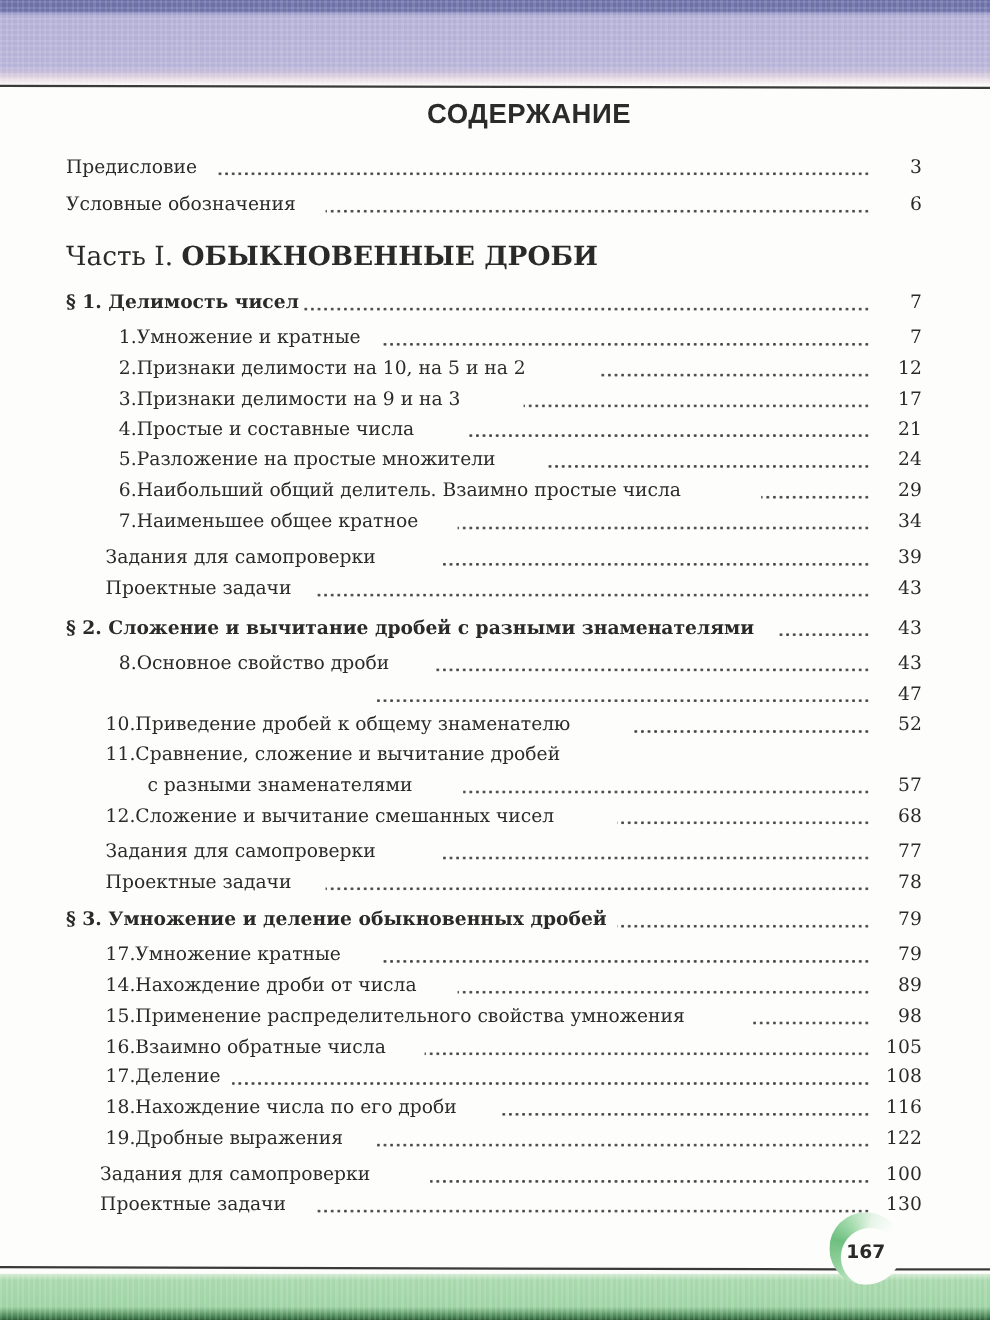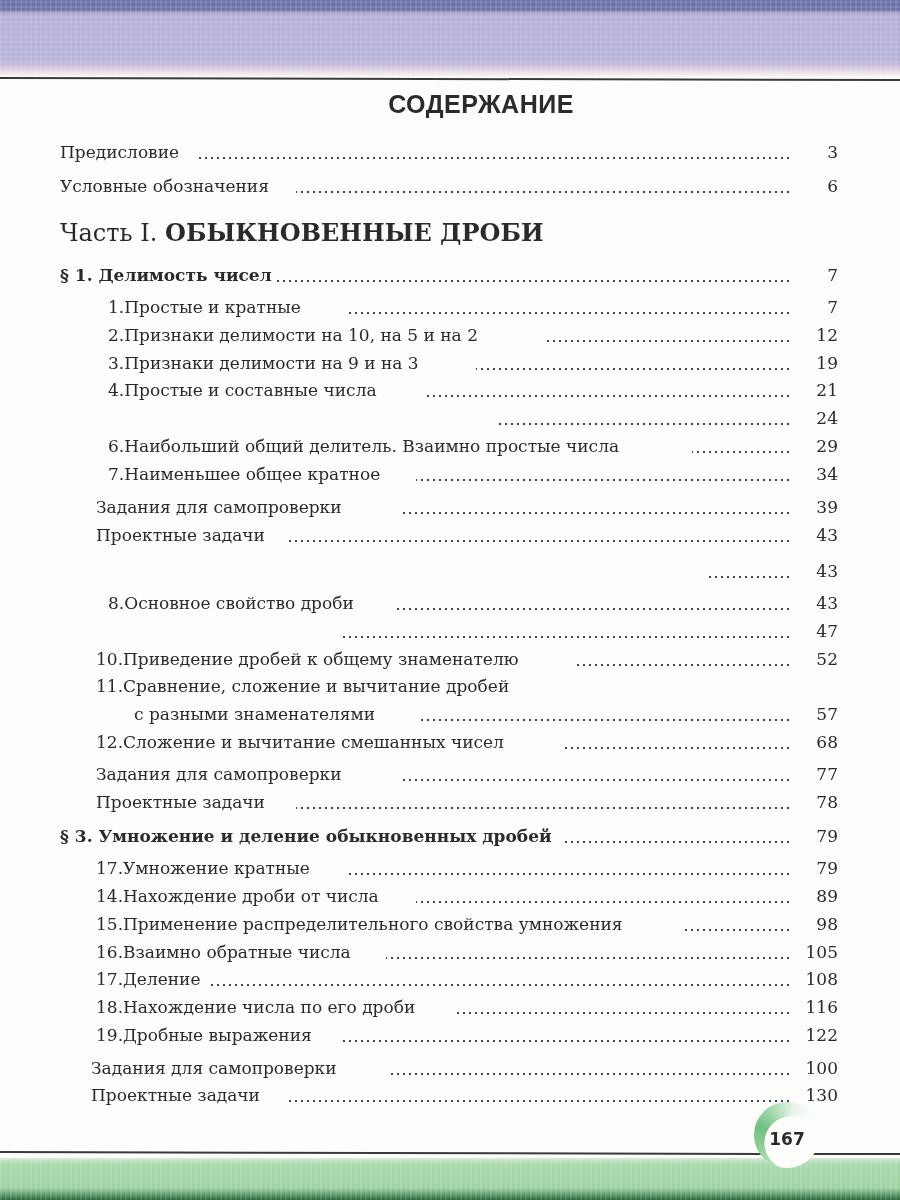--- a/index.html
+++ b/index.html
@@ -98,40 +98,41 @@
       <b>ОБЫКНОВЕННЫЕ ДРОБИ</b>
     </span>
   </div>
 
   <div class="row bold" style="top:262px">
     <span class="label" style="left:44px">§ 1. Делимость чисел</span>
     <span class="leader" style="left:255px"></span>
     <span class="page">7</span>
   </div>
   <div class="row" style="top:294px">
-    <span class="label" style="left:92px"><span class="num">1.</span><span>Простые и кратные</span></span>
+    <span class="label" style="left:92px"><span class="num">1.</span><span>Умножение и кратные</span></span>
     <span class="leader" style="left:330px"></span>
     <span class="page">7</span>
   </div>
   <div class="row" style="top:322px">
     <span class="label" style="left:92px"><span class="num">2.</span><span>Признаки делимости на 10, на 5 и на 2</span></span>
     <span class="leader" style="left:530px"></span>
     <span class="page">12</span>
   </div>
   <div class="row" style="top:350px">
     <span class="label" style="left:92px"><span class="num">3.</span><span>Признаки делимости на 9 и на 3</span></span>
     <span class="leader" style="left:460px"></span>
-    <span class="page">19</span>
+    <span class="page">17</span>
   </div>
   <div class="row" style="top:377px">
     <span class="label" style="left:92px"><span class="num">4.</span><span>Простые и составные числа</span></span>
     <span class="leader" style="left:410px"></span>
     <span class="page">21</span>
   </div>
   <div class="row" style="top:405px">
+    <span class="label" style="left:92px"><span class="num">5.</span><span>Разложение на простые множители</span></span>
     <span class="leader" style="left:480px"></span>
     <span class="page">24</span>
   </div>
   <div class="row" style="top:433px">
     <span class="label" style="left:92px"><span class="num">6.</span><span>Наибольший общий делитель. Взаимно простые числа</span></span>
     <span class="leader" style="left:676px"></span>
     <span class="page">29</span>
   </div>
   <div class="row" style="top:461px">
     <span class="label" style="left:92px"><span class="num">7.</span><span>Наименьшее общее кратное</span></span>
@@ -143,20 +144,21 @@
     <span class="leader" style="left:385px"></span>
     <span class="page">39</span>
   </div>
   <div class="row" style="top:522px">
     <span class="label" style="left:80px">Проектные задачи</span>
     <span class="leader" style="left:270px"></span>
     <span class="page">43</span>
   </div>
 
   <div class="row bold" style="top:558px">
+    <span class="label" style="left:44px">§ 2. Сложение и вычитание дробей с разными знаменателями</span>
     <span class="leader" style="left:690px"></span>
     <span class="page">43</span>
   </div>
   <div class="row" style="top:590px">
     <span class="label" style="left:92px"><span class="num">8.</span><span>Основное свойство дроби</span></span>
     <span class="leader" style="left:380px"></span>
     <span class="page">43</span>
   </div>
   <div class="row" style="top:618px">
     <span class="leader" style="left:325px"></span>

